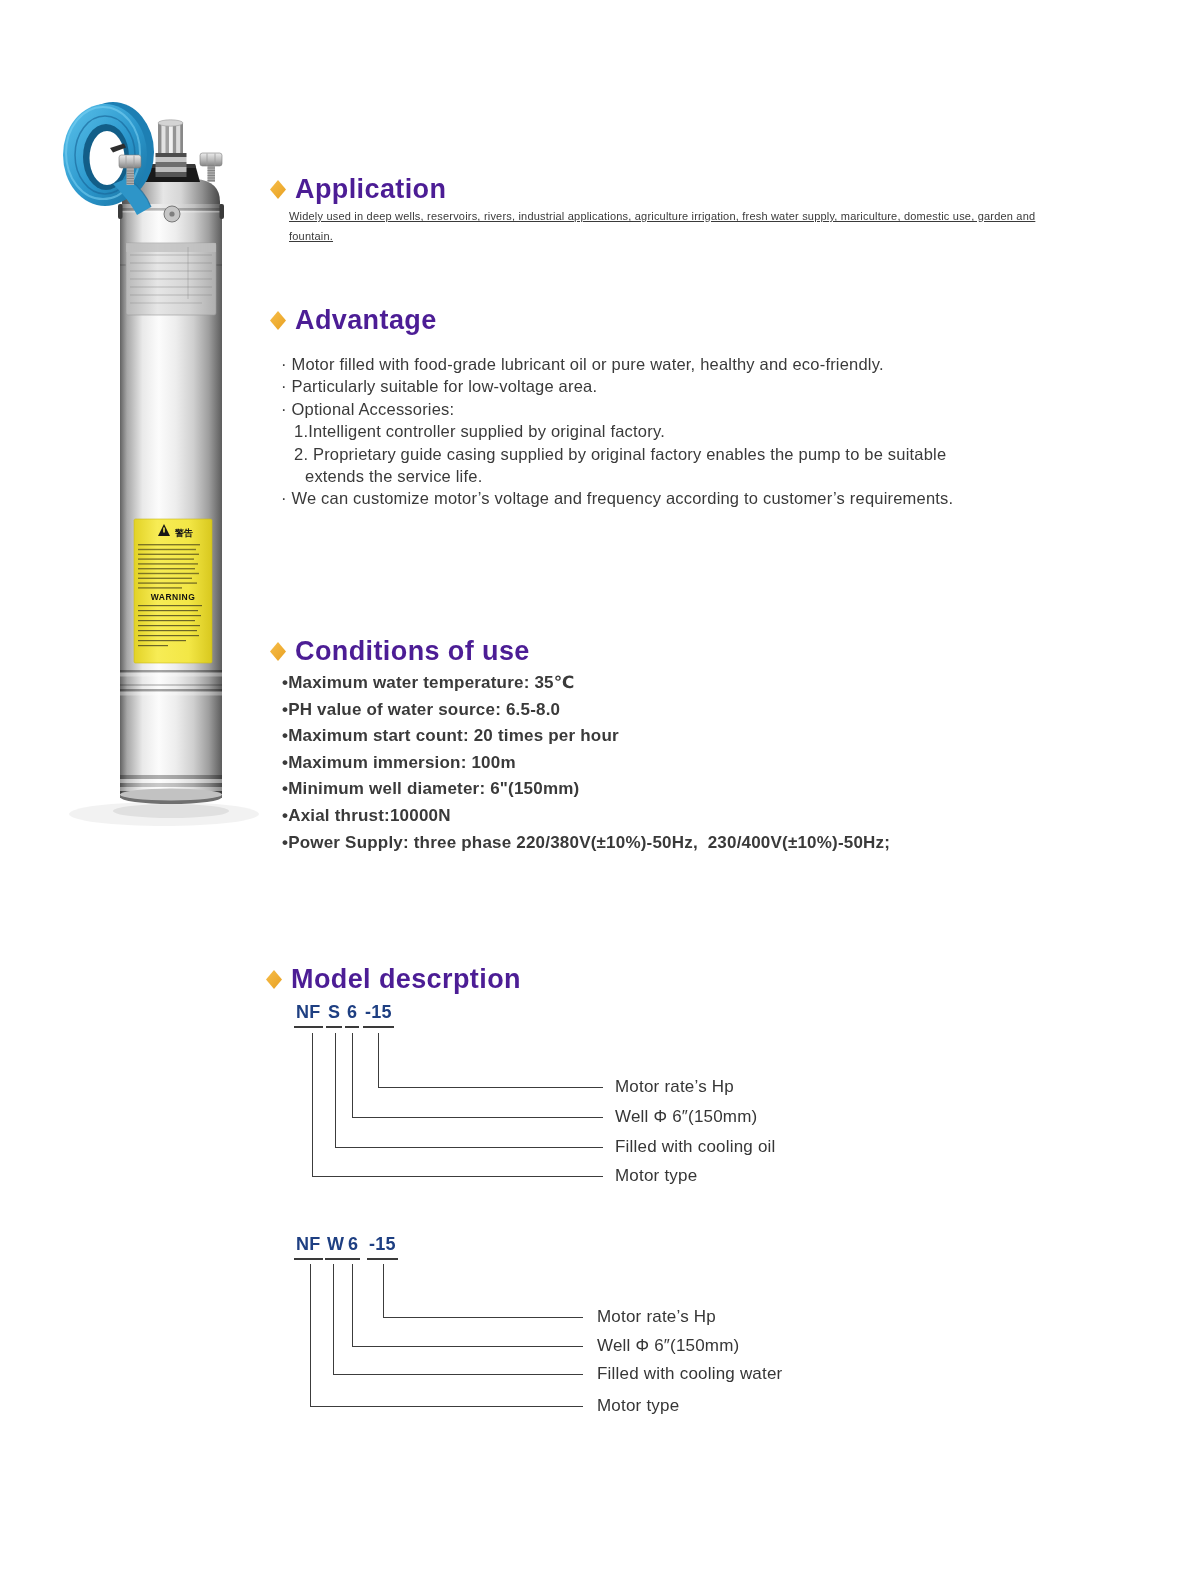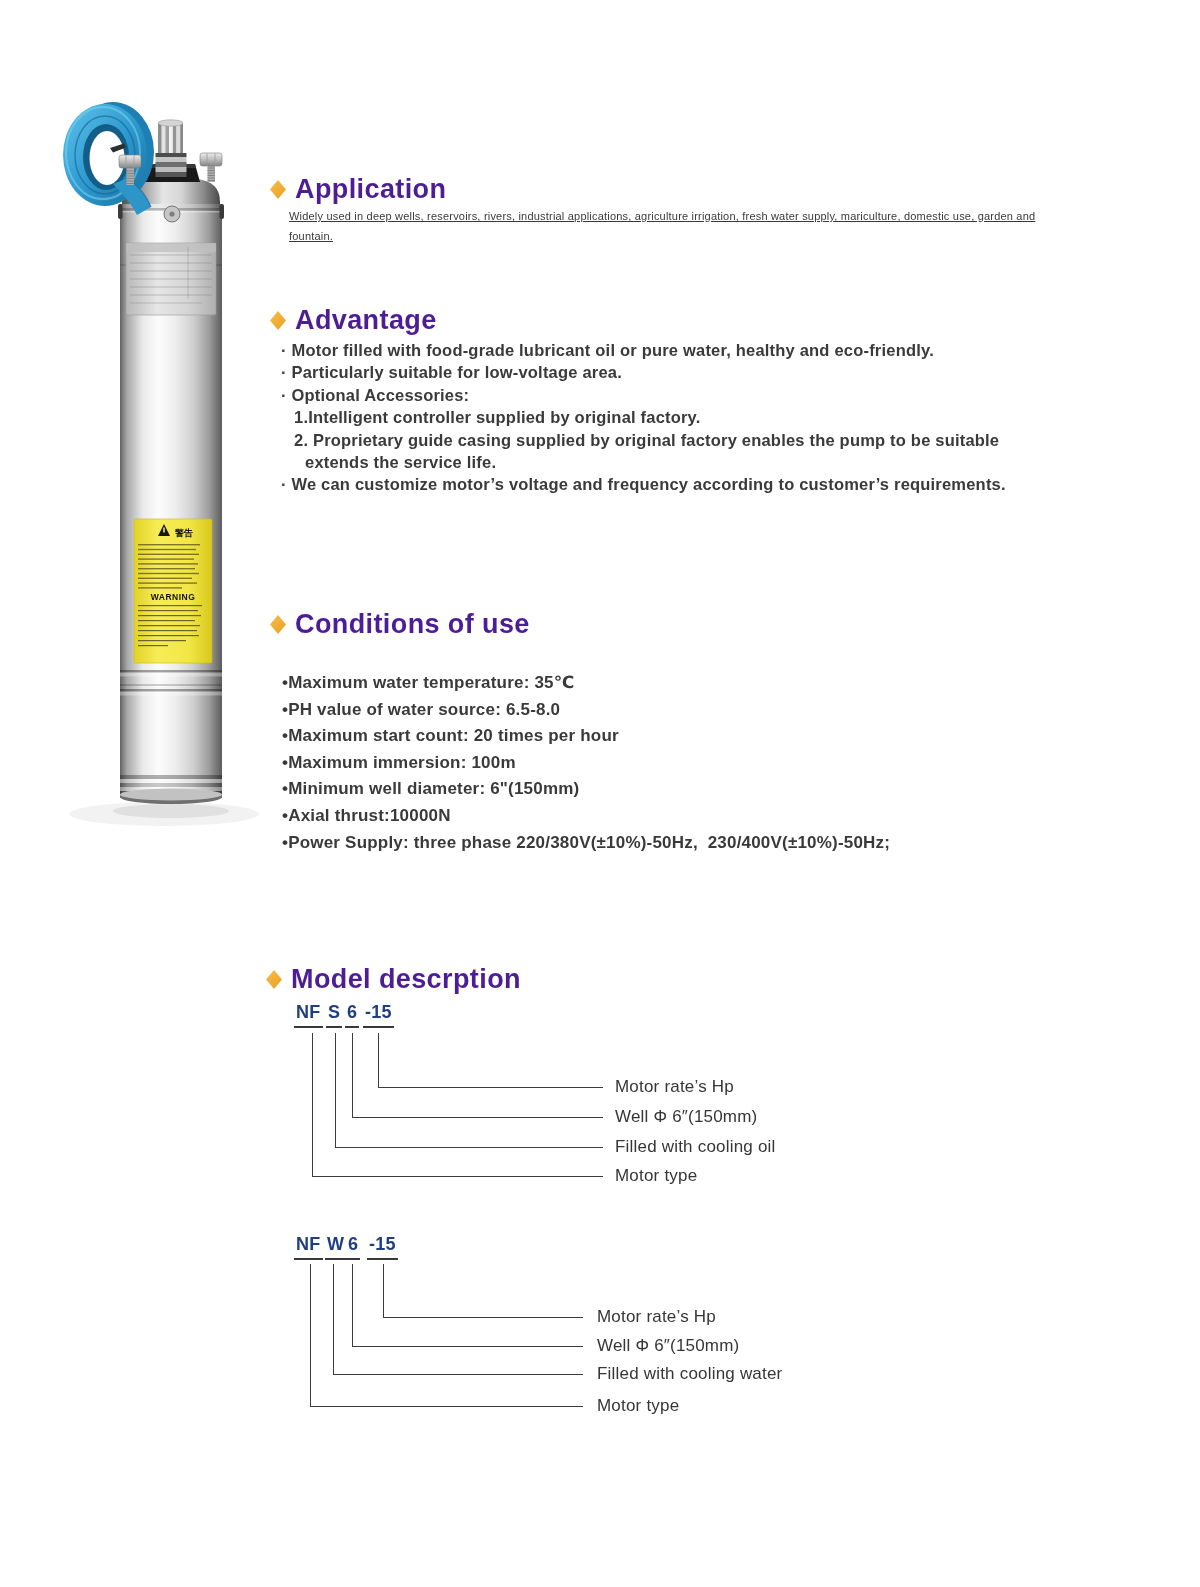--- a/index.html
+++ b/index.html
@@ -9,21 +9,21 @@
   }
   .abs{position:absolute;}
   
   .sec-head{position:absolute;display:flex;align-items:center;gap:9px;}
   .diamond{width:16px;height:19px;flex:0 0 16px;
     background:linear-gradient(135deg,#f6bd4a 0%,#efae34 55%,#e69f22 100%);
     clip-path:polygon(50% 0,100% 50%,50% 100%,0 50%);}
   .sec-title{font-size:27px;font-weight:bold;color:#4c1d95;letter-spacing:.4px;white-space:nowrap;}
   
   .app-body{position:absolute;left:289px;top:206px;width:790px;font-size:11px;line-height:20px;letter-spacing:.2px;text-decoration:underline;}
-  .adv-list{position:absolute;left:281px;top:339px;font-size:16.5px;line-height:22.4px;letter-spacing:.2px;font-weight:bold;}
+  .adv-list{position:absolute;left:281px;top:353px;font-size:16.5px;line-height:22.4px;letter-spacing:.2px;}
   .adv-row{white-space:pre;}
   .adv-row.idt1{padding-left:13px;}
   .adv-row.idt2{padding-left:24px;}
   .cond-list{position:absolute;left:282px;top:670px;font-size:17px;line-height:26.6px;letter-spacing:.2px;font-weight:bold;}
   .cond-row{white-space:pre;}
   
   .code-part{position:absolute;font-size:18px;font-weight:bold;color:#1e3f82;letter-spacing:.3px;
     border-bottom:2.5px solid #3a3a3a;padding:0 2px 3px 2px;white-space:pre;}
   
   .lshape{position:absolute;border-left:1.5px solid #3c3c3c;border-bottom:1.5px solid #3c3c3c;}
@@ -245,21 +245,21 @@
       <div class="adv-row">· Particularly suitable for low-voltage area.</div>
       <div class="adv-row">· Optional Accessories:</div>
       <div class="adv-row idt1">1.Intelligent controller supplied by original factory.</div>
       <div class="adv-row idt1">2. Proprietary guide casing supplied by original factory enables the pump to be suitable</div>
       <div class="adv-row idt2">extends the service life.</div>
       <div class="adv-row">· We can customize motor’s voltage and frequency according to customer’s requirements.</div>
     </div>
   </div>
 
   <div>
-    <div class="sec-head" style="left:270px;top:609px;">
+    <div class="sec-head" style="left:270px;top:636px;">
       <span class="diamond"></span>
       <span class="sec-title">Conditions of use</span>
     </div>
     <div class="cond-list">
       <div class="cond-row">•Maximum water temperature: 35℃</div>
       <div class="cond-row">•PH value of water source: 6.5-8.0</div>
       <div class="cond-row">•Maximum start count: 20 times per hour</div>
       <div class="cond-row">•Maximum immersion: 100m</div>
       <div class="cond-row">•Minimum well diameter: 6"(150mm)</div>
       <div class="cond-row">•Axial thrust:10000N</div>

